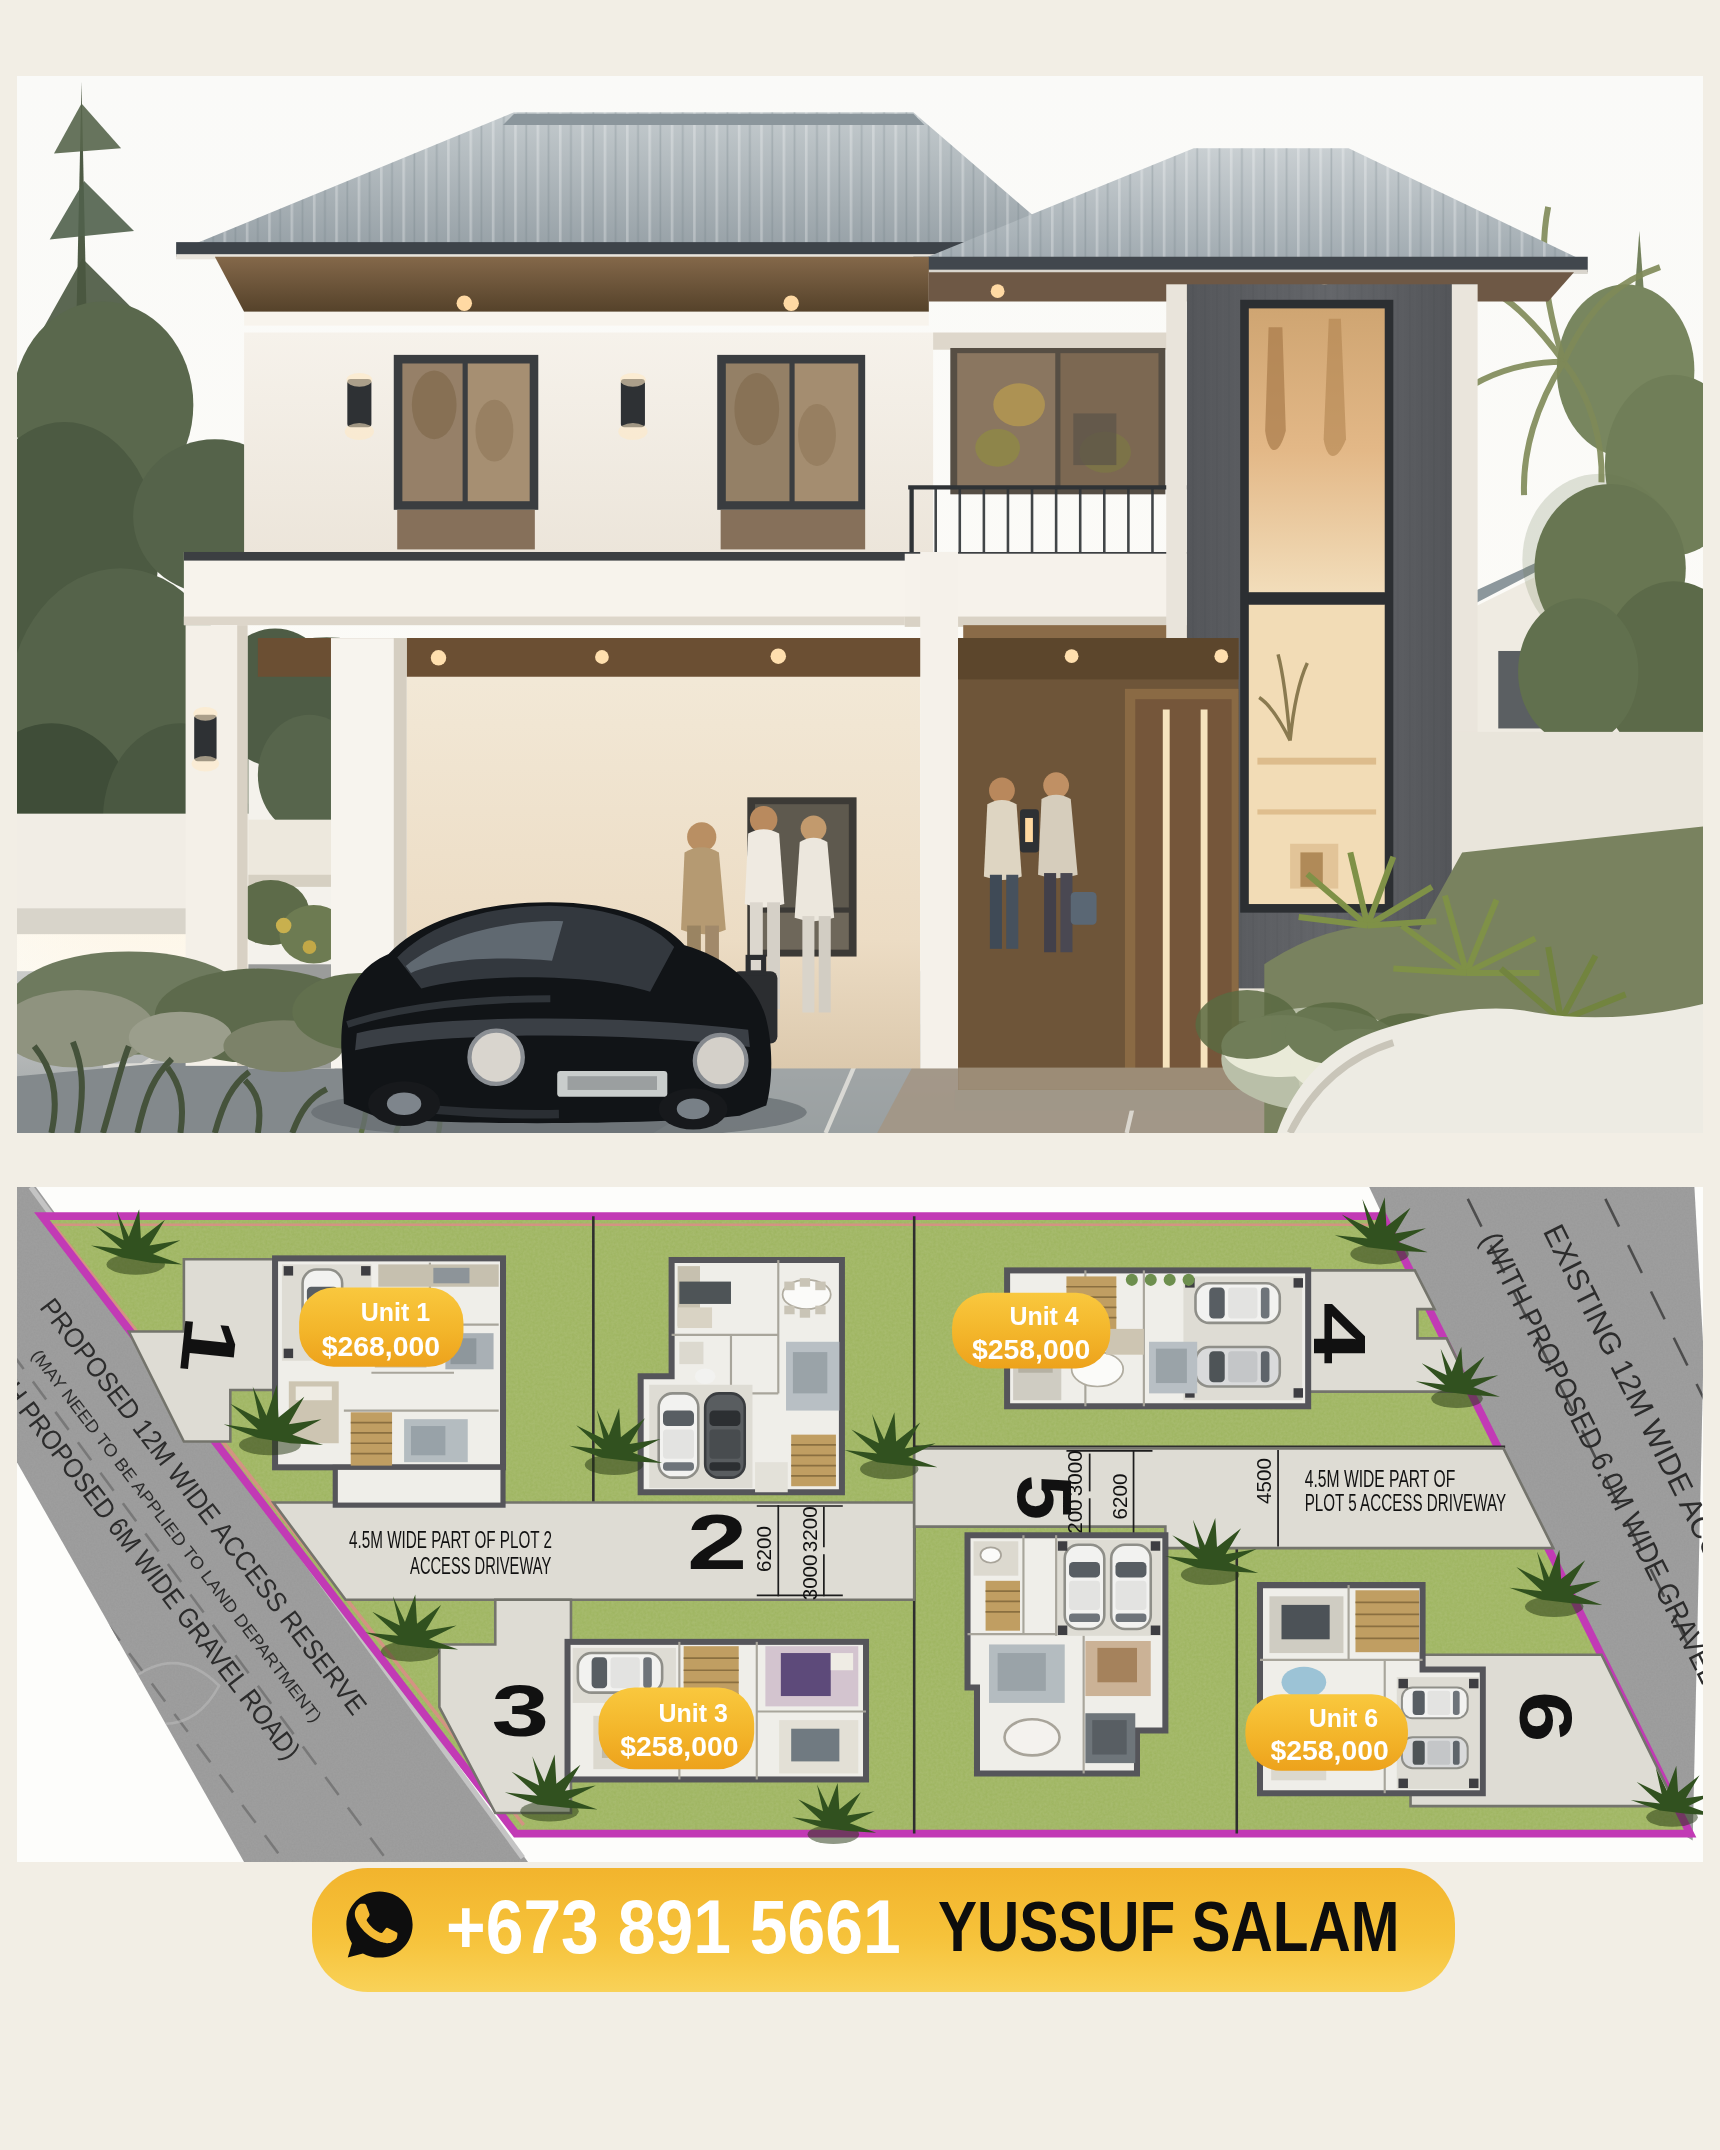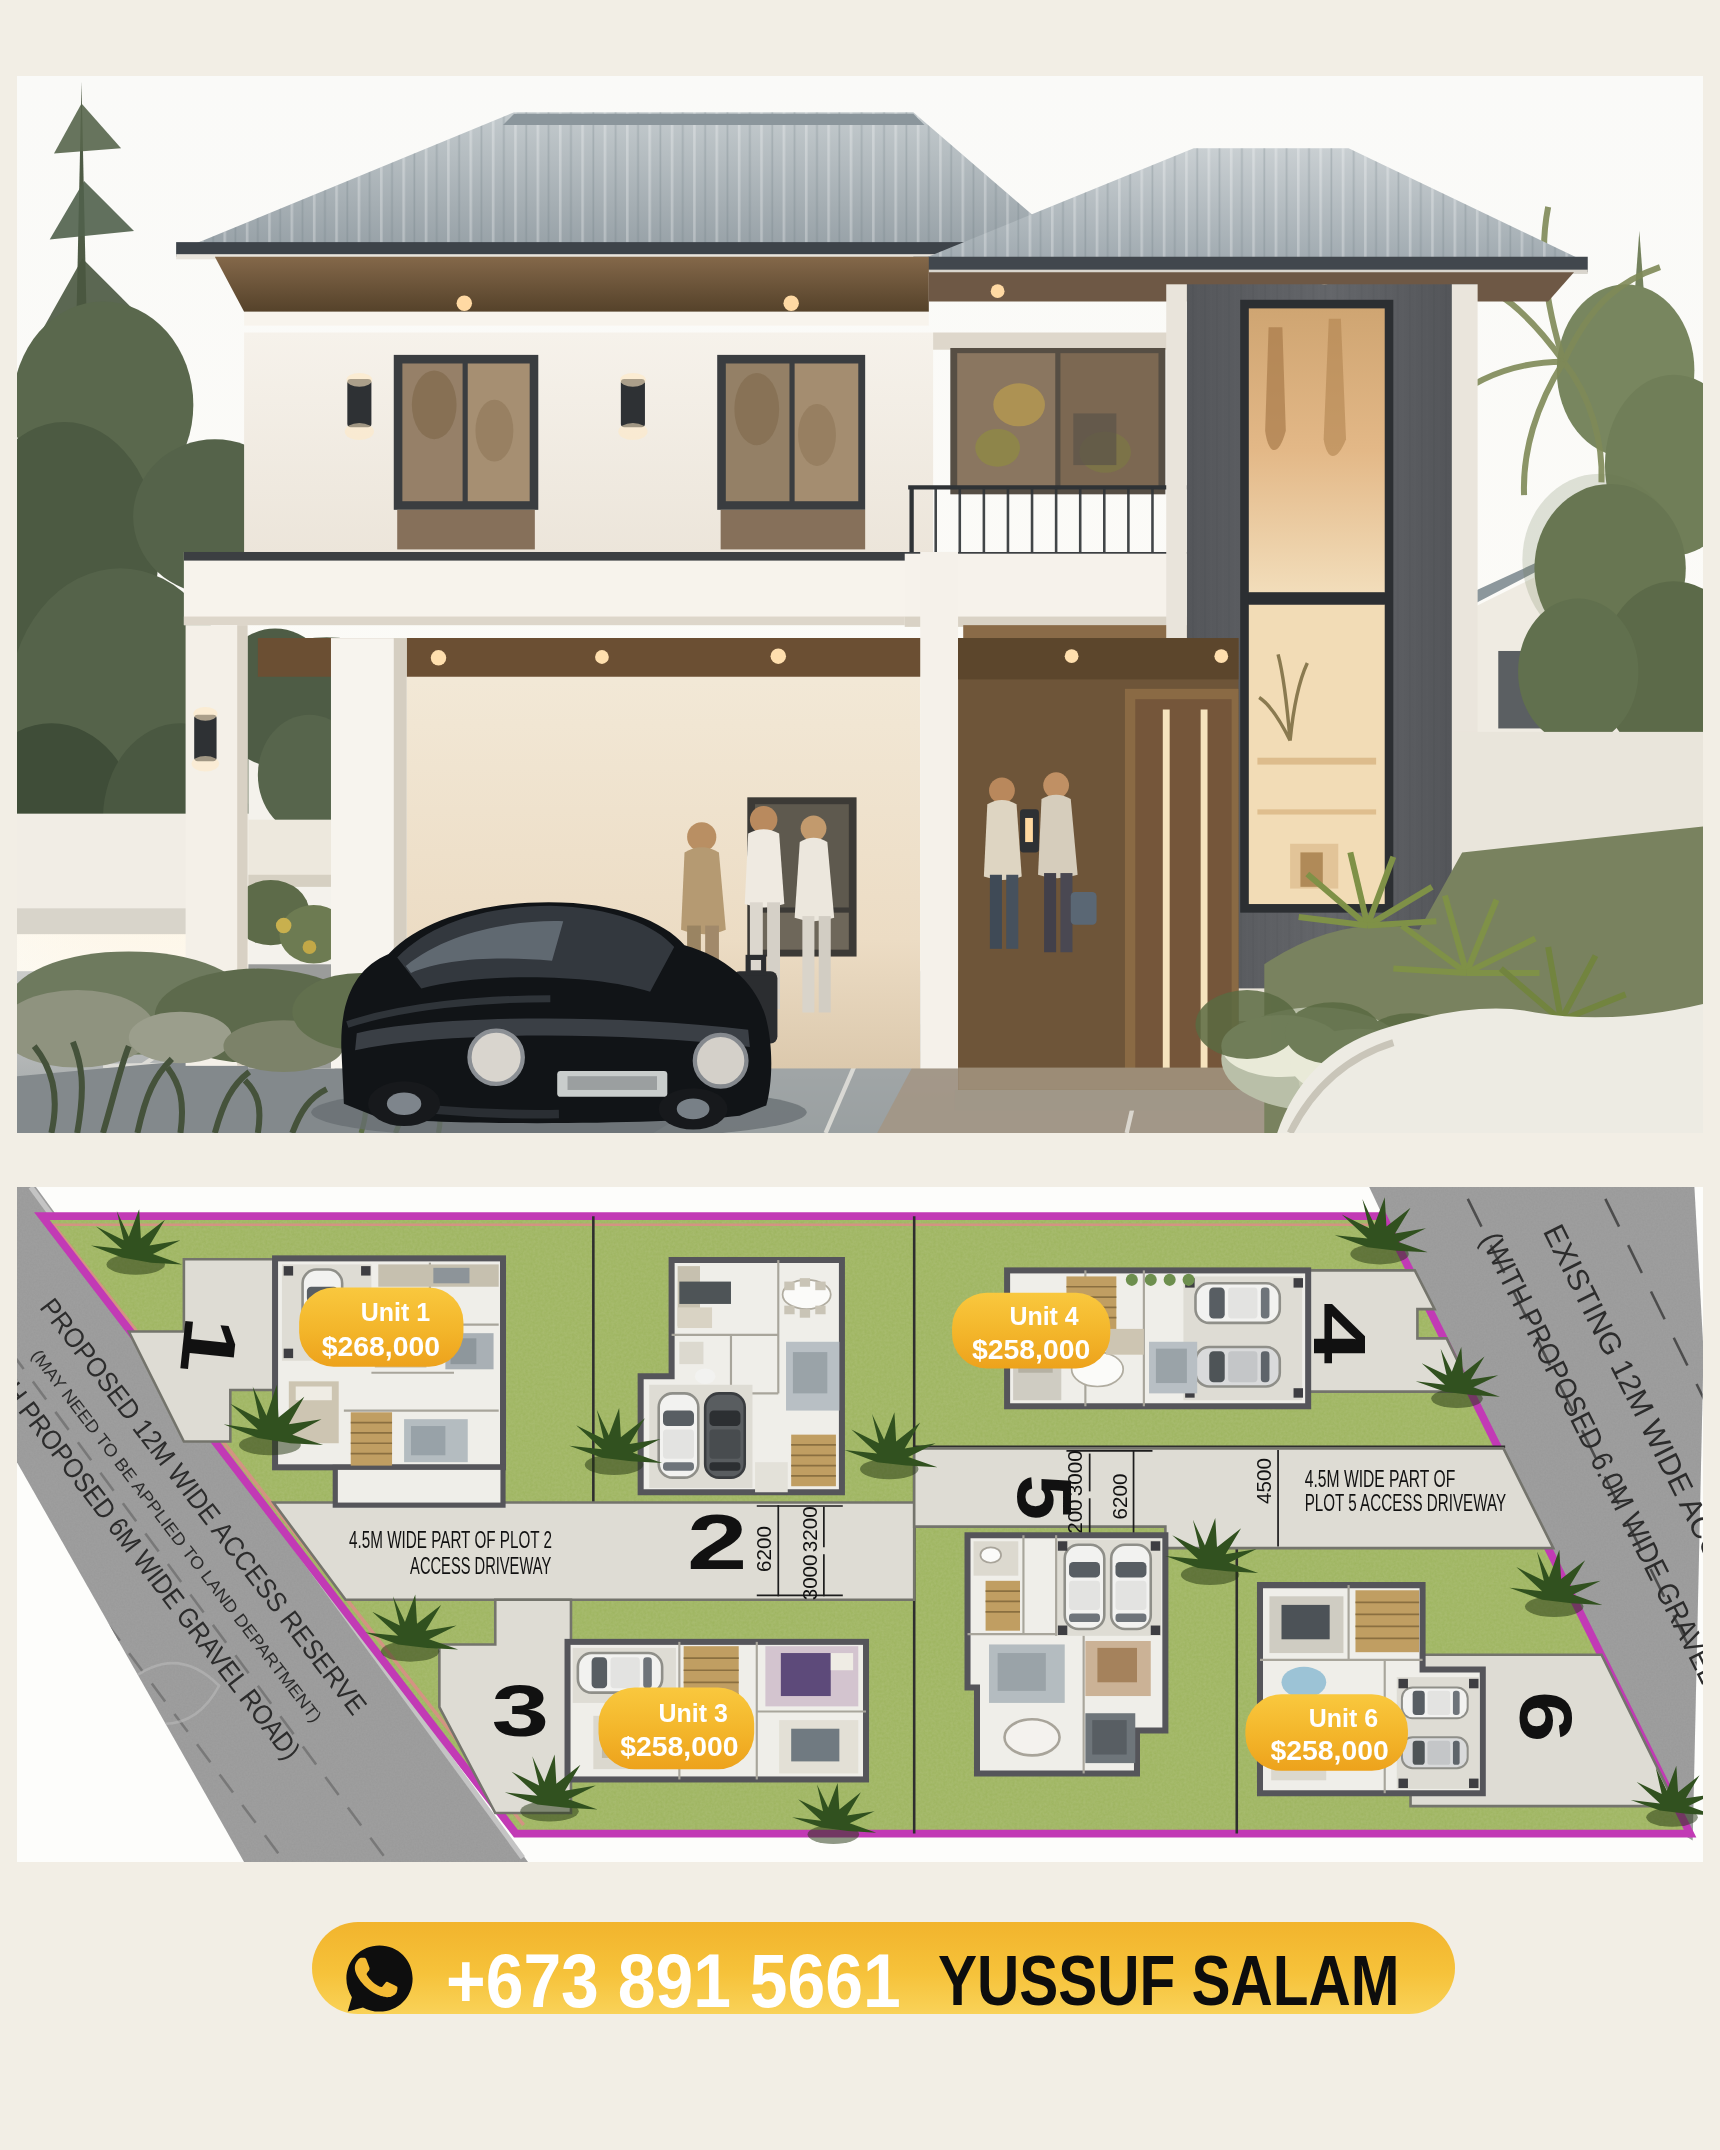--- a/index.html
+++ b/index.html
@@ -1,19 +1,19 @@
 <!DOCTYPE html>
 <html style="font-size:13.8px"><head>
 <meta charset="utf-8">
 <style>
   html,body{margin:0;padding:0;}
   body{width:1721px;height:2151px;background:#f2eee5;position:relative;font-family:"Liberation Sans", sans-serif;overflow:hidden;}
   #photo{position:absolute;left:17px;top:76px;width:1686px;height:1057px;}
   #plan{position:absolute;left:17px;top:1187px;width:1686px;height:675px;}
-  #banner{position:absolute;left:312px;top:1922px;width:1143px;height:92px;border-radius:56px;
+  #banner{position:absolute;left:312px;top:1868px;width:1143px;height:124px;border-radius:56px;
     background:linear-gradient(180deg,#f2b42d 0%,#f6c23a 55%,#f9d258 100%);}
   #wa{position:absolute;left:33px;top:21.5px;width:69px;height:69px;}
   #phone{position:absolute;left:134px;top:14.6px;font-size:76px;font-weight:bold;color:#fff;letter-spacing:0px;white-space:nowrap;transform:scaleX(0.893);transform-origin:left top;}
   #agent{position:absolute;left:626px;top:18px;font-size:71px;font-weight:bold;color:#0d0d0d;letter-spacing:0px;white-space:nowrap;transform:scaleX(0.824);transform-origin:left top;}
 </style>
 </head>
 <body>
 
 <svg id="photo" viewBox="20 88 1960 1228" preserveAspectRatio="none">
 <defs>

